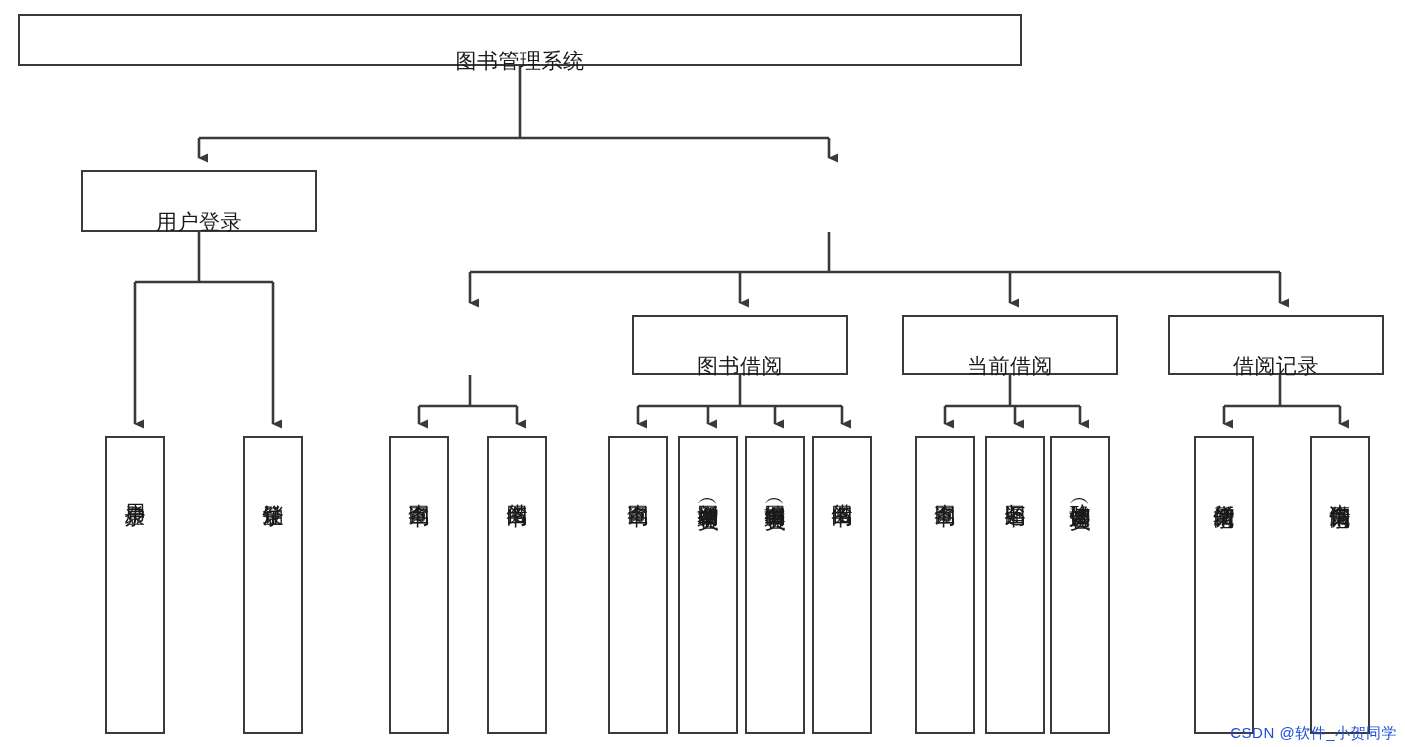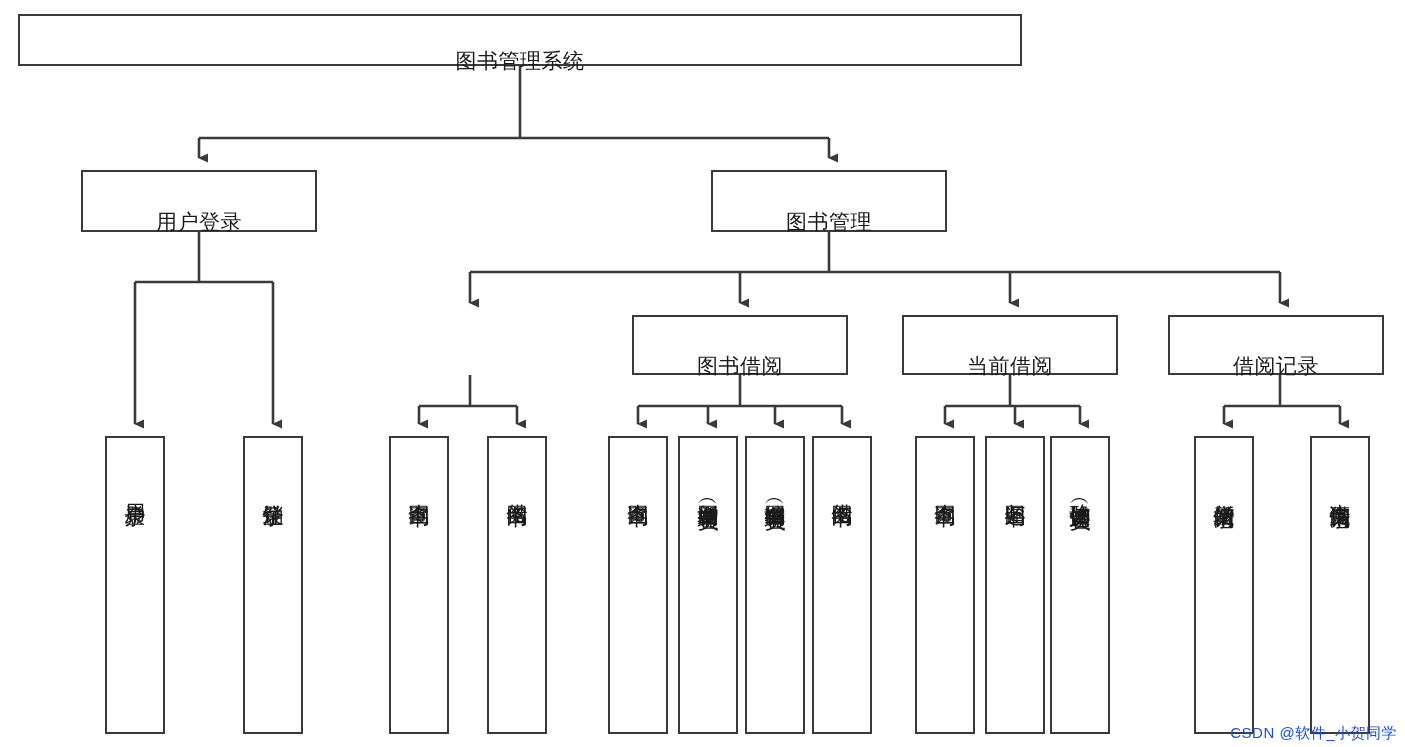--- a/index.html
+++ b/index.html
@@ -123,23 +123,20 @@
     </g>
   </svg>
 
   <div class="node horiz" style="left:18px; top:14px; width:1004px; height:52px;">
     <span class="label">图书管理系统</span>
   </div>
 
   <div class="node horiz" style="left:81px; top:170px; width:236px; height:62px;">
     <span class="label">用户登录</span>
   </div>
-  <div class="node horiz" style="left:711px; top:170px; width:236px; height:62px;">
-    <span class="label">图书管理</span>
-  </div>
 
   <div class="node horiz" style="left:902px; top:315px; width:216px; height:60px;">
     <span class="label">当前借阅</span>
   </div>
   <div class="node horiz" style="left:632px; top:315px; width:216px; height:60px;">
     <span class="label">图书借阅</span>
   </div>
   <div class="node horiz" style="left:1168px; top:315px; width:216px; height:60px;">
     <span class="label">借阅记录</span>
   </div>

